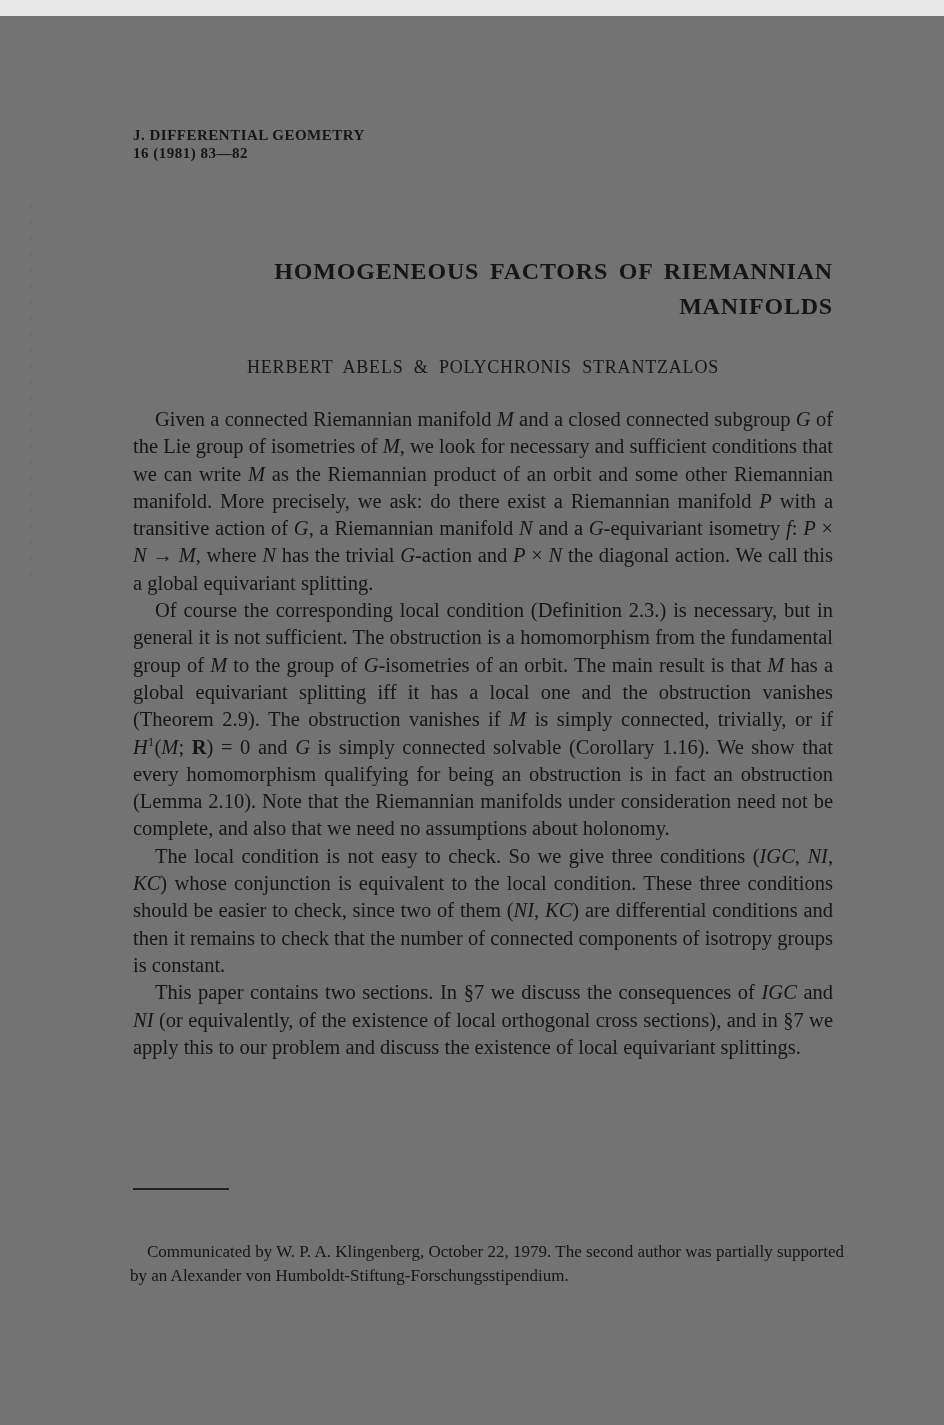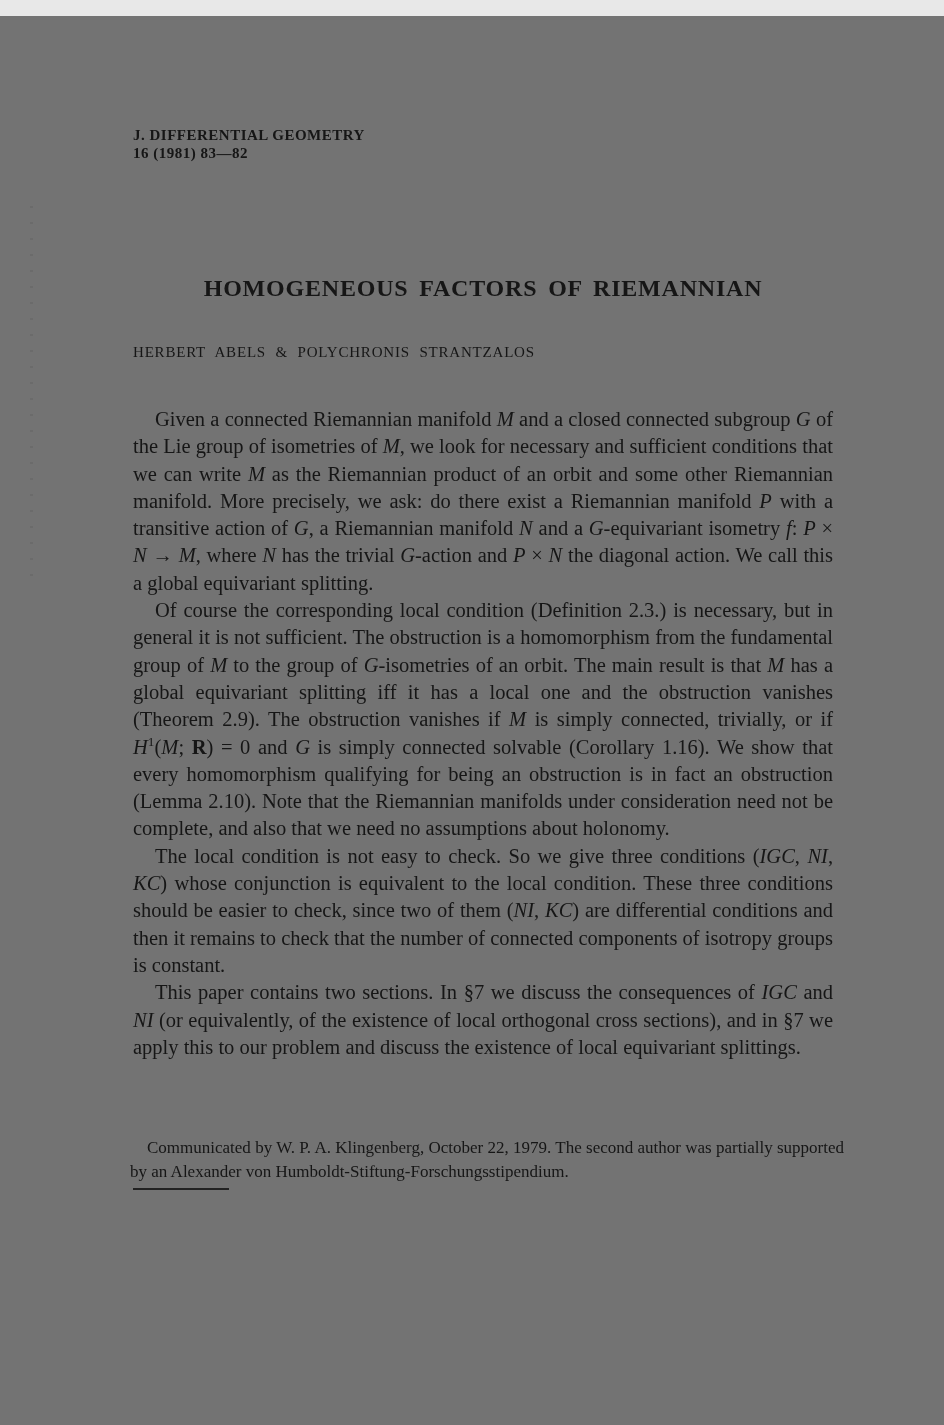--- a/index.html
+++ b/index.html
@@ -15,59 +15,60 @@
   .scan-artifacts {
     position:absolute; left:30px; top:190px; width:3px; height:380px;
     background:repeating-linear-gradient(to bottom, rgba(0,0,0,0.07) 0 2px, transparent 2px 16px);
   }
   .journal-header {
     position:absolute; left:133px; top:110px;
     font-size:15px; font-weight:bold; letter-spacing:0.5px; line-height:18px;
     white-space:nowrap;
   }
   .paper-title {
-    position:absolute; left:133px; top:255px; width:700px; margin:0;
-    text-align:center; font-weight:bold; font-size:24px; line-height:35px;
+    position:absolute; left:133px; top:238px; width:700px; margin:0;
+    text-align:right; font-weight:bold; font-size:24px; line-height:35px;
     letter-spacing:0.8px; word-spacing:4px;
   }
   .authors {
-    position:absolute; left:133px; top:328px; width:700px;
-    font-size:15px; letter-spacing:0.8px; word-spacing:5px;
+    position:absolute; left:133px; top:341px; width:700px;
+    text-align:center; font-size:18px; letter-spacing:0.8px; word-spacing:5px;
     white-space:nowrap;
   }
   .body-text {
     position:absolute; left:133px; top:390px; width:700px;
     font-size:20.5px; line-height:27.3px; text-align:justify;
   }
   .body-text p { margin:0; text-indent:22px; }
   .footnote-rule {
     position:absolute; left:133px; top:1172px; width:96px; height:0;
     border-top:2px solid #222;
   }
   .footnote {
-    position:absolute; left:130px; top:1120px; width:714px;
+    position:absolute; left:130px; top:1224px; width:714px;
     font-size:17px; line-height:24px; text-align:justify;
   }
   .footnote p { margin:0; text-indent:17px; }
   sup { font-size:0.65em; line-height:0; }
 </style>
 </head>
 <body>
 
 <div class="page">
 
   <div class="scan-artifacts"></div>
 
   <div class="journal-header">
     <div>J. DIFFERENTIAL GEOMETRY</div>
     <div>16 (1981) 83—82</div>
   </div>
 
   <h1 class="paper-title">
     <div>HOMOGENEOUS FACTORS OF RIEMANNIAN</div>
+    <div>MANIFOLDS</div>
   </h1>
 
   <div class="authors">HERBERT ABELS &amp; POLYCHRONIS STRANTZALOS</div>
 
   <main class="body-text">
     <p><span>Given a connected Riemannian manifold </span><span style="font-style: italic;">M</span><span> and a closed connected subgroup </span><span style="font-style: italic;">G</span><span> of the Lie group of isometries of </span><span style="font-style: italic;">M</span><span>, we look for necessary and sufficient conditions that we can write </span><span style="font-style: italic;">M</span><span> as the Riemannian product of an orbit and some other Riemannian manifold. More precisely, we ask: do there exist a Riemannian manifold </span><span style="font-style: italic;">P</span><span> with a transitive action of </span><span style="font-style: italic;">G</span><span>, a Riemannian manifold </span><span style="font-style: italic;">N</span><span> and a </span><span style="font-style: italic;">G</span><span>-equivariant isometry </span><span style="font-style: italic;">f</span><span>: </span><span style="font-style: italic;">P</span><span> × </span><span style="font-style: italic;">N</span><span> → </span><span style="font-style: italic;">M</span><span>, where </span><span style="font-style: italic;">N</span><span> has the trivial </span><span style="font-style: italic;">G</span><span>-action and </span><span style="font-style: italic;">P</span><span> × </span><span style="font-style: italic;">N</span><span> the diagonal action. We call this a global equivariant splitting.</span></p>
     <p><span>Of course the corresponding local condition (Definition 2.3.) is necessary, but in general it is not sufficient. The obstruction is a homomorphism from the fundamental group of </span><span style="font-style: italic;">M</span><span> to the group of </span><span style="font-style: italic;">G</span><span>-isometries of an orbit. The main result is that </span><span style="font-style: italic;">M</span><span> has a global equivariant splitting iff it has a local one and the obstruction vanishes (Theorem 2.9). The obstruction vanishes if </span><span style="font-style: italic;">M</span><span> is simply connected, trivially, or if </span><span style="font-style: italic;">H</span><sup>1</sup><span>(</span><span style="font-style: italic;">M</span><span>; </span><span style="font-weight: bold;">R</span><span>) = 0 and </span><span style="font-style: italic;">G</span><span> is simply connected solvable (Corollary 1.16). We show that every homomorphism qualifying for being an obstruction is in fact an obstruction (Lemma 2.10). Note that the Riemannian manifolds under consideration need not be complete, and also that we need no assumptions about holonomy.</span></p>
     <p><span>The local condition is not easy to check. So we give three conditions (</span><span style="font-style: italic;">IGC</span><span>, </span><span style="font-style: italic;">NI</span><span>, </span><span style="font-style: italic;">KC</span><span>) whose conjunction is equivalent to the local condition. These three conditions should be easier to check, since two of them (</span><span style="font-style: italic;">NI</span><span>, </span><span style="font-style: italic;">KC</span><span>) are differential conditions and then it remains to check that the number of connected components of isotropy groups is constant.</span></p>
     <p><span>This paper contains two sections. In §7 we discuss the consequences of </span><span style="font-style: italic;">IGC</span><span> and </span><span style="font-style: italic;">NI</span><span> (or equivalently, of the existence of local orthogonal cross sections), and in §7 we apply this to our problem and discuss the existence of local equivariant splittings.</span></p>
   </main>

